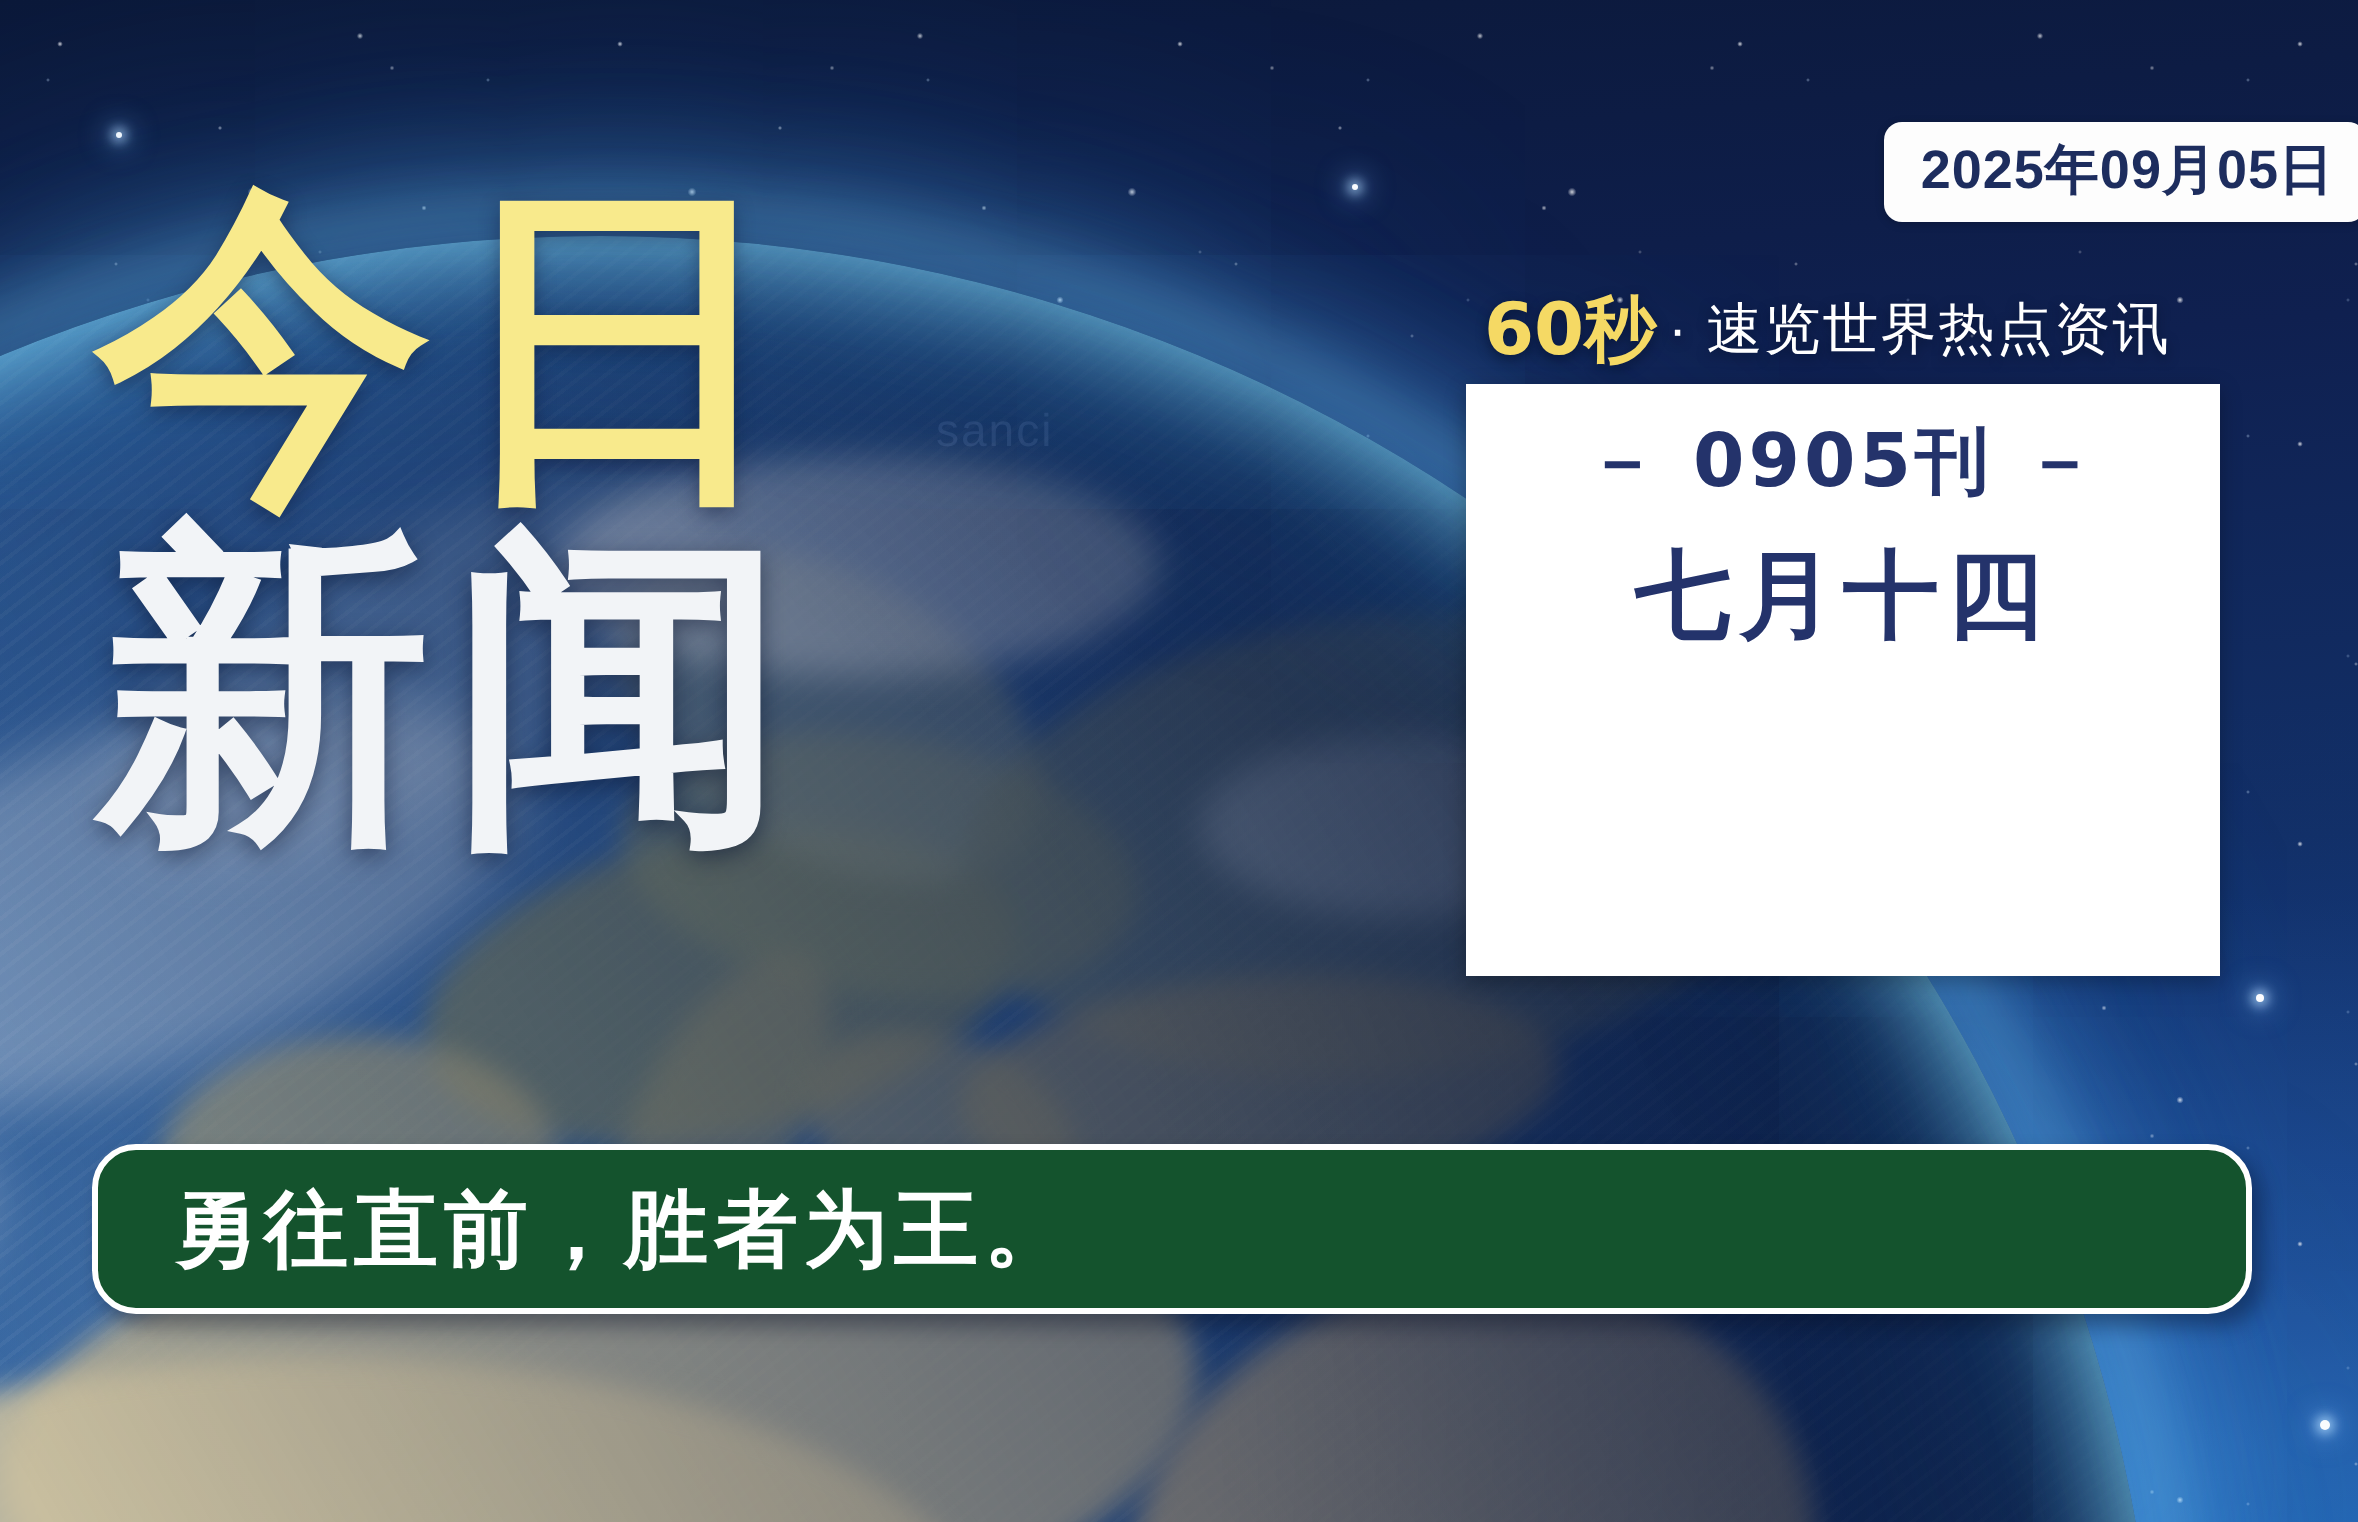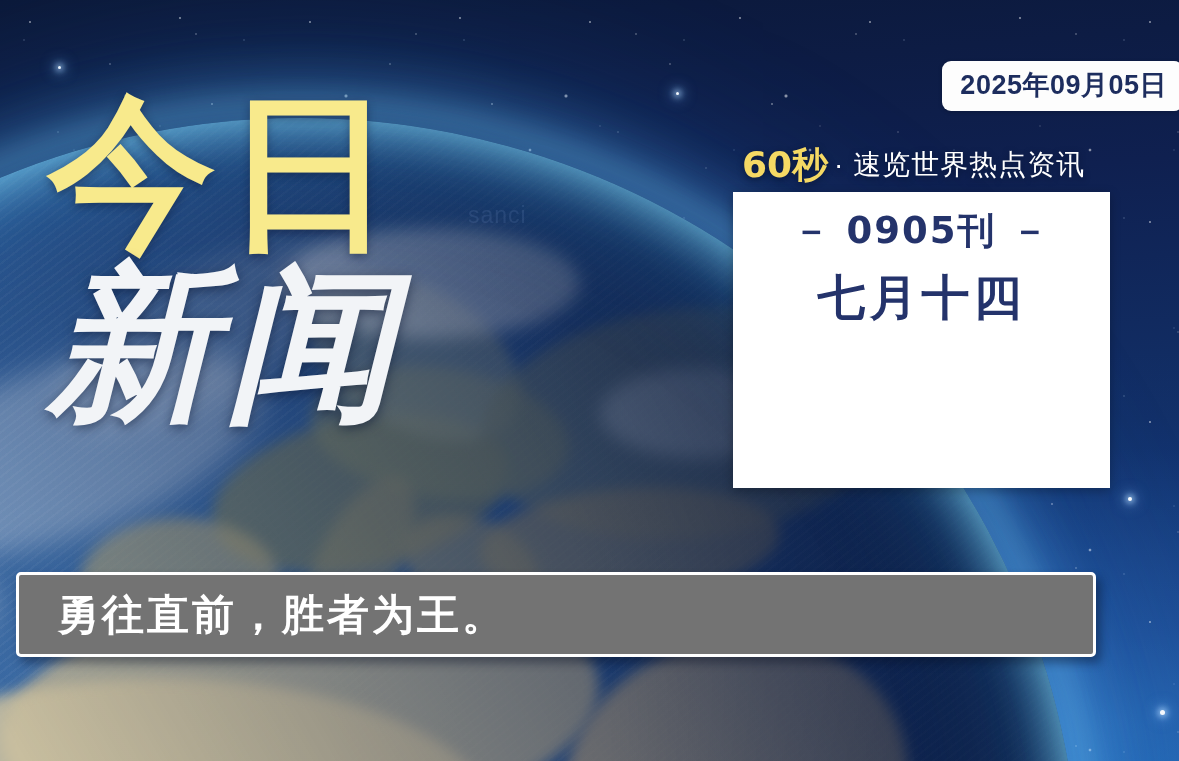--- a/index.html
+++ b/index.html
@@ -168,21 +168,21 @@
     line-height:.92;
   }
   .t-line{
     font-size:168px;
     font-weight:900;
     letter-spacing:10px;
     white-space:nowrap;
     font-family:"DejaVu Sans","Liberation Sans",sans-serif;
   }
   .t-today{ color:#f8ea8c; text-shadow:0 3px 10px rgba(10,20,50,.45); }
-  .t-news { color:#f2f4f7; text-shadow:0 3px 12px rgba(10,20,50,.55); margin-top:16px;font-style:italic;}
+  .t-news { color:#f2f4f7; text-shadow:0 3px 12px rgba(10,20,50,.55); margin-top:16px;}
 
   
   .tagline{
     position:absolute; left:742px; top:141px;
     white-space:nowrap;
     text-shadow:0 2px 6px rgba(5,15,40,.6);
   }
   .tag-60{
     font-size:36px; font-weight:900; color:#f5d964;
     font-family:"DejaVu Sans","Liberation Sans",sans-serif;
@@ -219,25 +219,25 @@
   }
   .lunar{
     font-size:48px; font-weight:900;
     letter-spacing:4px;
     margin-top:10px;
     white-space:nowrap;
   }
 
   
   .slogan{
-    position:absolute; left:16px; top:572px;
+    position:absolute; left:46px; top:572px;
     width:1080px; height:85px;
-    background:#737373;
+    background:#14532d;
     border:3px solid #ffffff;
-    border-radius:5px;
+    border-radius:22px;
     display:flex; align-items:center;
     box-shadow:5px 6px 10px rgba(5,12,35,.40);
   }
   .slogan-text{
     color:#ffffff;
     font-size:42px; font-weight:800;
     letter-spacing:3px;
     padding-left:38px;
     white-space:nowrap;
   }

